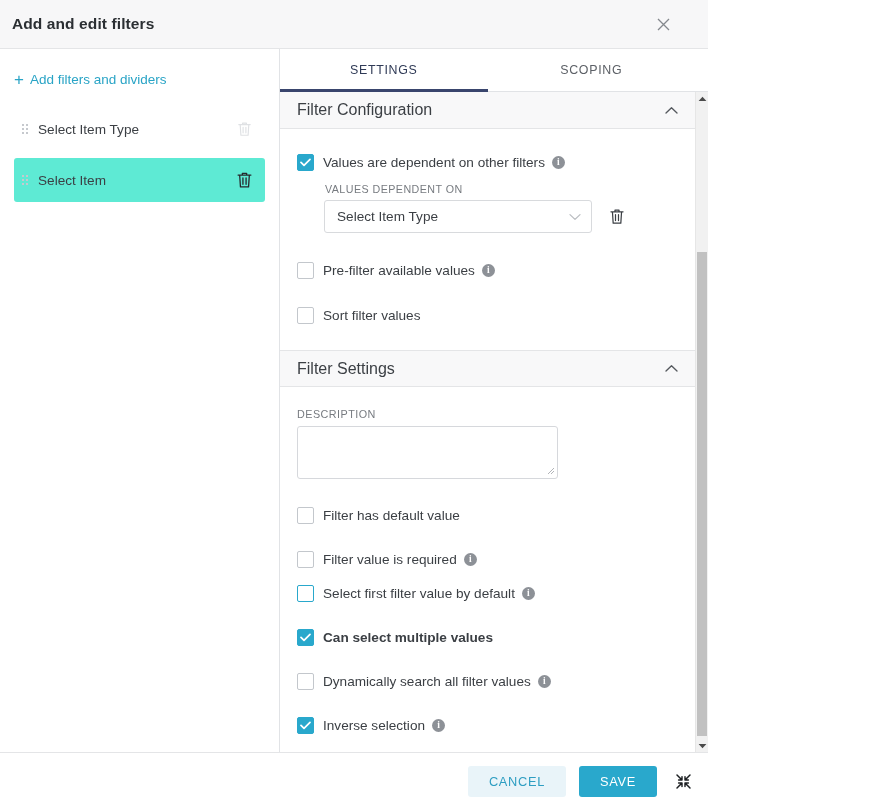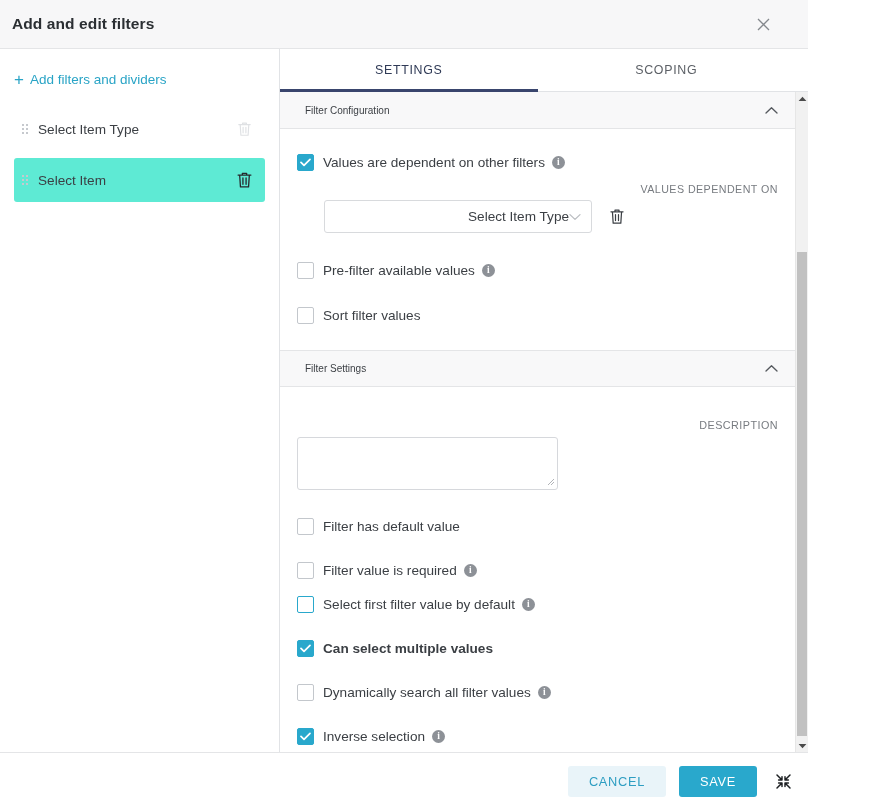--- a/index.html
+++ b/index.html
@@ -6,21 +6,21 @@
   html, body {
     margin: 0; padding: 0;
     width: 873px; height: 811px;
     font-family: "Liberation Sans", sans-serif;
     background: #ffffff;
     overflow: hidden;
   }
 
   .dialog {
     position: relative;
-    width: 808px;
+    width: 708px;
     height: 811px;
     background: #ffffff;
     display: flex;
     flex-direction: column;
   }
 
   
   .titlebar {
     height: 49px;
     min-height: 49px;
@@ -182,27 +182,26 @@
     height: 37px;
     background: #f8f8f9;
     border-bottom: 1px solid #e4e5e7;
     display: flex;
     align-items: center;
     padding: 0 17px 0 17px;
     cursor: pointer;
   }
   .section-header .stitle {
     flex: 1;
-    font-size: 10px;
+    font-size: 16px;
     color: #3b3f44;
-    margin-left: 8px;
   }
   .chevron { color: #55595e; display: flex; align-items: center; }
 
-  .section-body { padding: 0 17px; text-align: right; }
+  .section-body { padding: 0 17px; }
 
   
   .cb-row {
     display: flex;
     align-items: center;
     gap: 9px;
     min-height: 22px;
   }
   .cbox {
     width: 17px; height: 17px;
@@ -271,21 +270,21 @@
     flex: 1;
     font-size: 13.6px;
     color: #3b3f44;
   }
   .sel-caret { color: #b9bcc0; display: flex; }
 
   .desc-label {
     font-size: 10.8px;
     letter-spacing: .45px;
     color: #777b80;
-    margin: 11px 0 6px 0;
+    margin: 0 0 6px 0;
   }
   .desc-box {
     width: 261px;
     height: 53px;
     border: 1px solid #d6d8dc;
     border-radius: 3px;
     background: #fff;
     position: relative;
     cursor: text;
   }

